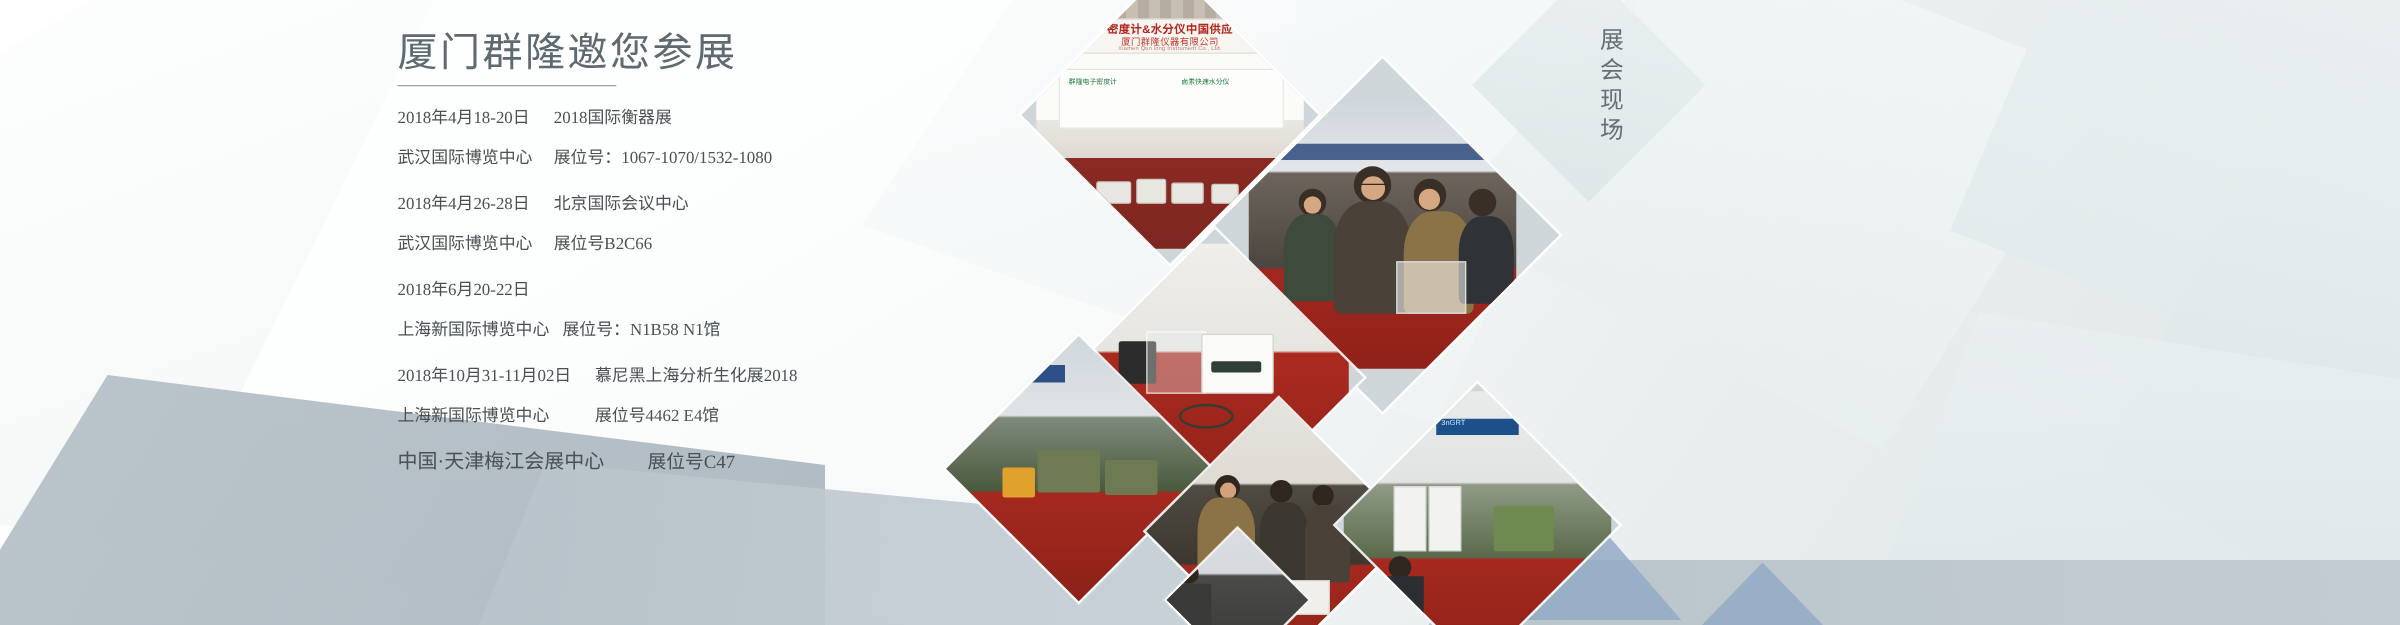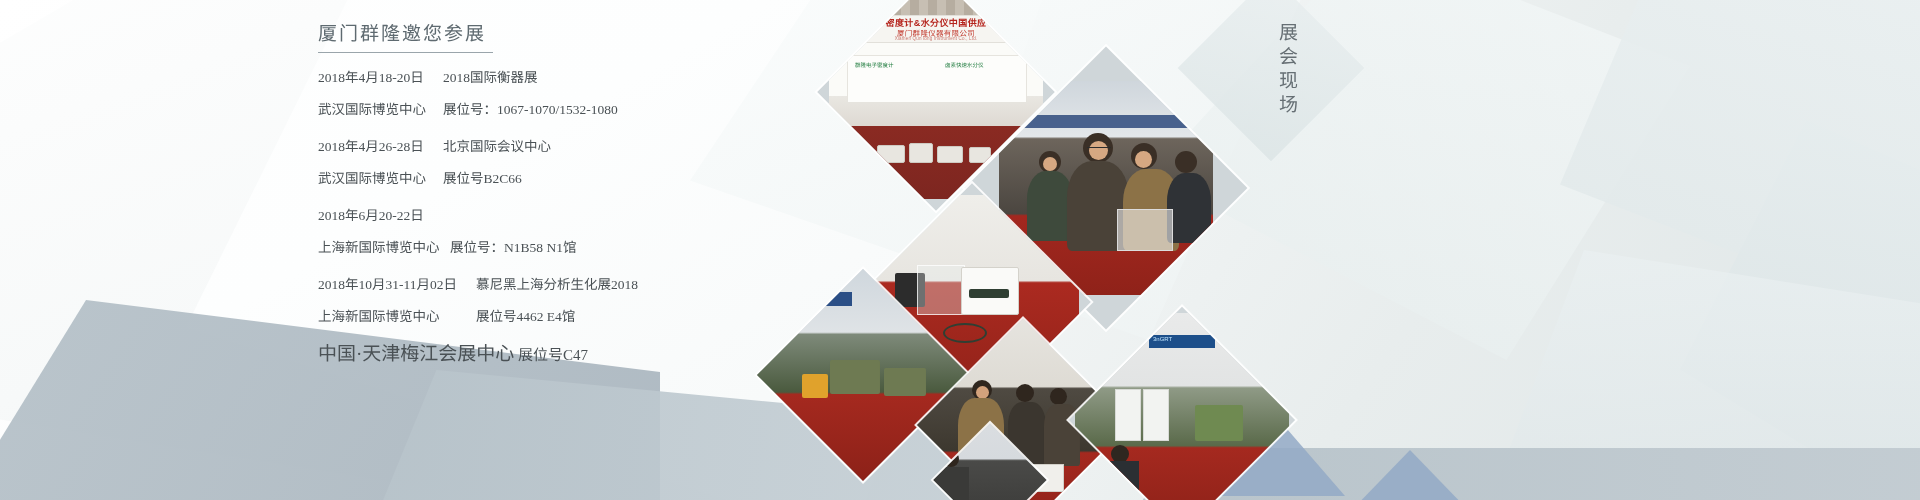--- a/index.html
+++ b/index.html
@@ -60,21 +60,21 @@
 
   .tri-a{ left:1210px; top:418px; width:135px; height:78px;
      background:#93a9c6; clip-path:polygon(50% 0%,100% 100%,0% 100%); opacity:.85;}
   .tri-b{ left:1350px; top:450px; width:120px; height:62px;
      background:#93a9c6; clip-path:polygon(50% 0%,100% 100%,0% 100%); opacity:.85;}
 
   
   .content{position:absolute;left:318px;top:22px;width:760px;}
 
   .headline{
-    font-size:19px;color:#5e6a70;letter-spacing:2px;
+    font-size:32px;color:#5e6a70;letter-spacing:2px;
     font-family:Liberation Serif, serif;
     margin:0 0 6px 0;line-height:1.25;font-weight:400;
   }
   .rule{width:175px;height:1px;background:#9aa5ab;margin:2px 0 14px 0;}
 
   .evt{margin-bottom:16px;}
   .evt .row{
     display:flex;align-items:baseline;
     font-size:13.5px;color:#4a5155;line-height:21px;white-space:nowrap;
     font-family:"Liberation Serif","DejaVu Serif",serif;
@@ -273,21 +273,21 @@
         <span class="c2">慕尼黑上海分析生化展2018</span>
       </div>
       <div class="row">
         <span class="c1" style="width:158px;flex:0 0 158px">上海新国际博览中心</span>
         <span class="c2">展位号4462 E4馆</span>
       </div>
     </div>
 
     <div class="evt last">
       <div class="row" style="display:flex">
-        <span class="c1" style="width:200px;flex:0 0 200px;font-size:19px">中国·天津梅江会展中心</span>
+        <span class="c1" style="width:200px;flex:0 0 200px;font-size:16px">中国·天津梅江会展中心</span>
         <span class="c2" style="font-size:15px">展位号C47</span>
       </div>
     </div>
 
   </div>
 
   <div class="vdia"></div>
   <div class="vtitle">展会现场</div>
 
   <div class="collage">

